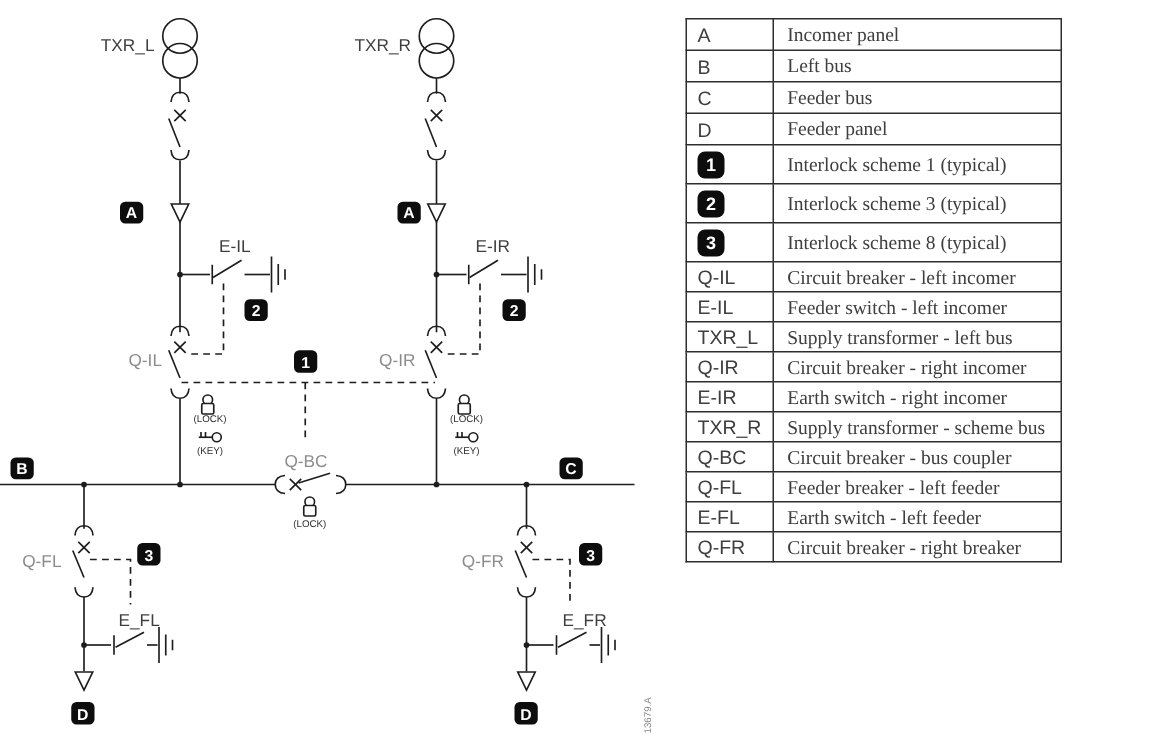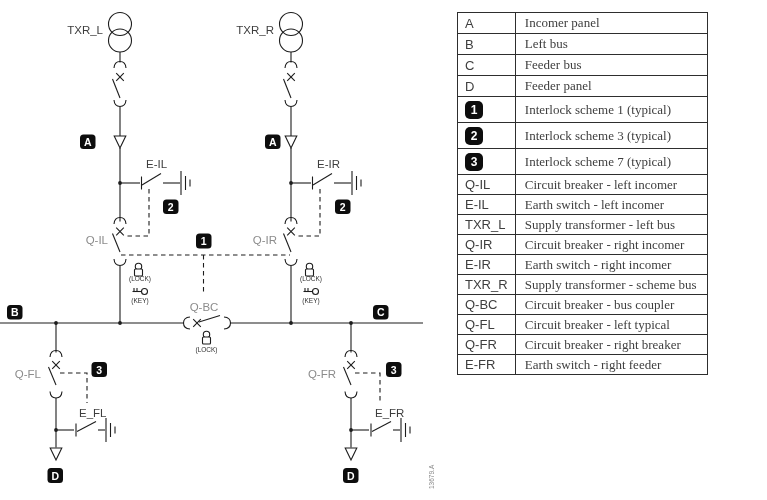--- a/index.html
+++ b/index.html
@@ -305,29 +305,29 @@
       <tr class="r-badge">
           <td class="c1"><span class="tbadge">1</span></td>
           <td class="c2">Interlock scheme 1  (typical)</td>
         </tr>
       <tr class="r-badge">
           <td class="c1"><span class="tbadge">2</span></td>
           <td class="c2">Interlock scheme 3  (typical)</td>
         </tr>
       <tr class="r-badge">
           <td class="c1"><span class="tbadge">3</span></td>
-          <td class="c2">Interlock scheme 7  (typical)</td>
+          <td class="c2">Interlock scheme 8  (typical)</td>
         </tr>
       <tr class="r-dev">
           <td class="c1">Q-IL</td>
           <td class="c2">Circuit breaker - left incomer</td>
         </tr>
       <tr class="r-dev">
           <td class="c1">E-IL</td>
-          <td class="c2">Earth switch - left incomer</td>
+          <td class="c2">Feeder switch - left incomer</td>
         </tr>
       <tr class="r-dev">
           <td class="c1">TXR_L</td>
           <td class="c2">Supply transformer - left bus</td>
         </tr>
       <tr class="r-dev">
           <td class="c1">Q-IR</td>
           <td class="c2">Circuit breaker - right incomer</td>
         </tr>
       <tr class="r-dev">
@@ -337,26 +337,26 @@
       <tr class="r-dev">
           <td class="c1">TXR_R</td>
           <td class="c2">Supply transformer - scheme bus</td>
         </tr>
       <tr class="r-dev">
           <td class="c1">Q-BC</td>
           <td class="c2">Circuit breaker - bus coupler</td>
         </tr>
       <tr class="r-dev">
           <td class="c1">Q-FL</td>
-          <td class="c2">Circuit breaker - left typical</td>
+          <td class="c2">Feeder breaker - left feeder</td>
+        </tr>
+      <tr class="r-dev">
+          <td class="c1">E-FL</td>
+          <td class="c2">Earth switch - left feeder</td>
         </tr>
       <tr class="r-dev">
           <td class="c1">Q-FR</td>
           <td class="c2">Circuit breaker - right breaker</td>
         </tr>
-      <tr class="r-dev">
-          <td class="c1">E-FR</td>
-          <td class="c2">Earth switch - right feeder</td>
-        </tr>
     </tbody>
   </table>
 
 </div>
 
 </body></html>

